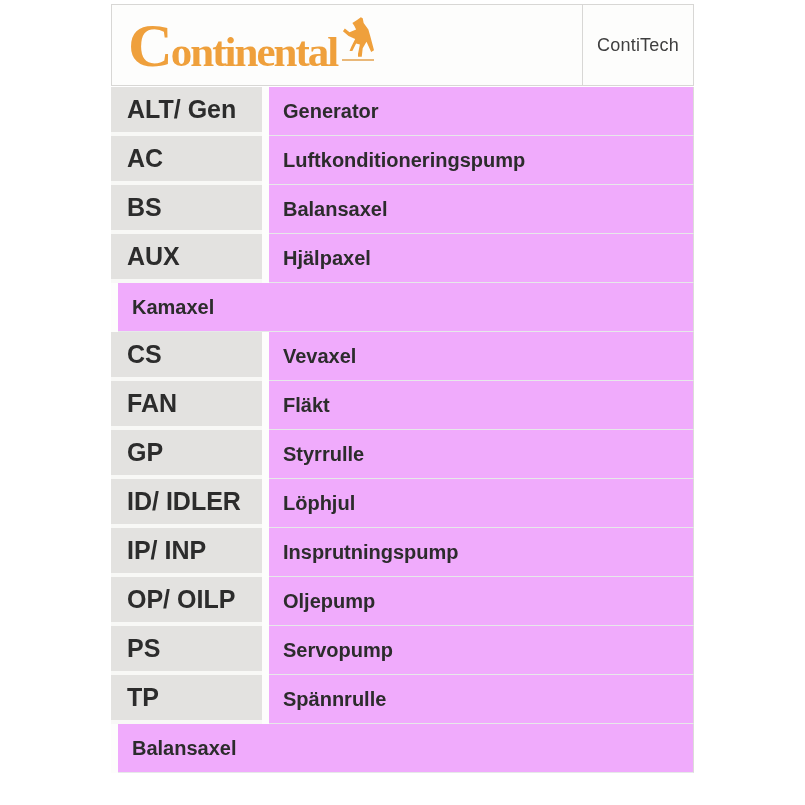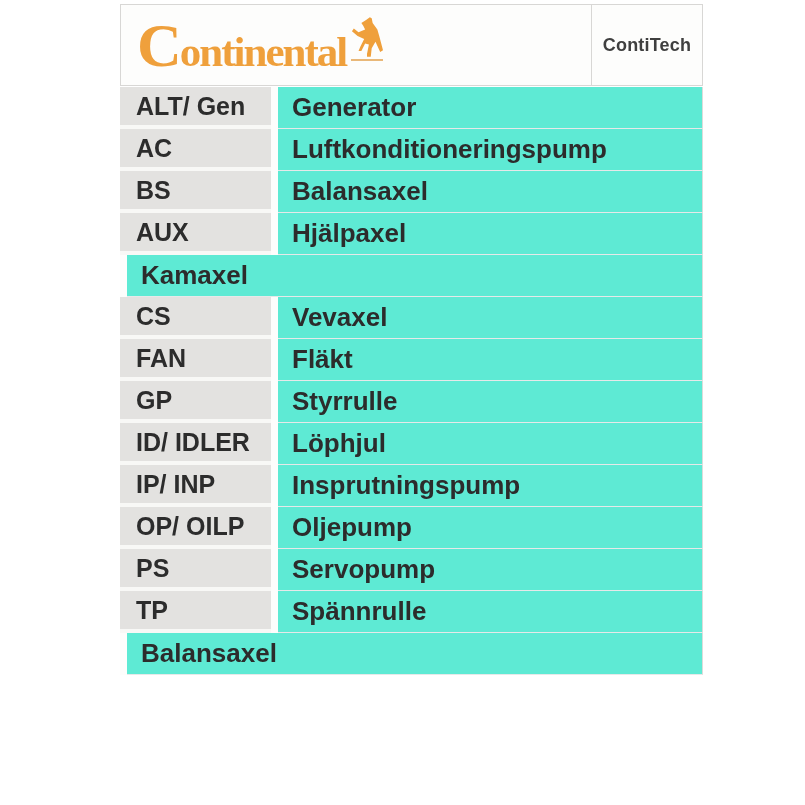--- a/index.html
+++ b/index.html
@@ -6,21 +6,21 @@
     margin: 0;
     padding: 0;
     background: #ffffff;
     width: 805px;
     height: 805px;
     overflow: hidden;
     font-family: "Liberation Sans", sans-serif;
   }
   .sheet {
     position: absolute;
-    left: 120px;
+    left: 111px;
     top: 4px;
     width: 583px;
   }
   
   .brand-header {
     box-sizing: border-box;
     height: 82px;
     background: #fdfdfc;
     border: 1px solid #d8d7d5;
     display: flex;
@@ -56,32 +56,32 @@
   }
   .contitech-cell {
     box-sizing: border-box;
     width: 111px;
     border-left: 1px solid #d8d7d5;
     display: flex;
     align-items: center;
     justify-content: center;
   }
   .contitech-label {
-    font-weight: bold;
+    font-weight: normal;
     font-size: 18px;
     color: #3f3f3f;
     letter-spacing: 0.2px;
   }
   
   .abbr-table {
     margin-top: 1px;
   }
   .legend-row {
     display: flex;
-    height: 42px;
+    height: 49px;
   }
   .cell-abbr {
     box-sizing: border-box;
     width: 151px;
     background: #e3e2e0;
     border-bottom: 4px solid #f8f8f6;
     display: flex;
     align-items: center;
     padding-left: 16px;
     font-weight: bold;
@@ -89,28 +89,28 @@
     color: #2c2c2c;
     white-space: nowrap;
   }
   .cell-gap {
     width: 7px;
     background: #fdfdfc;
   }
   .cell-desc {
     box-sizing: border-box;
     flex: 1;
-    background: #5eead4;
+    background: #f0abfc;
     border-bottom: 1px solid #e6e9e9;
     border-right: 1px solid #dcdbd9;
     display: flex;
     align-items: center;
     padding-left: 14px;
     font-weight: bold;
-    font-size: 26px;
+    font-size: 20px;
     color: #2c2c2c;
     white-space: nowrap;
   }
   .legend-row:first-child .cell-desc { border-top: none; }
 </style>
 </head>
 <body>
 
 <div class="sheet">
 

